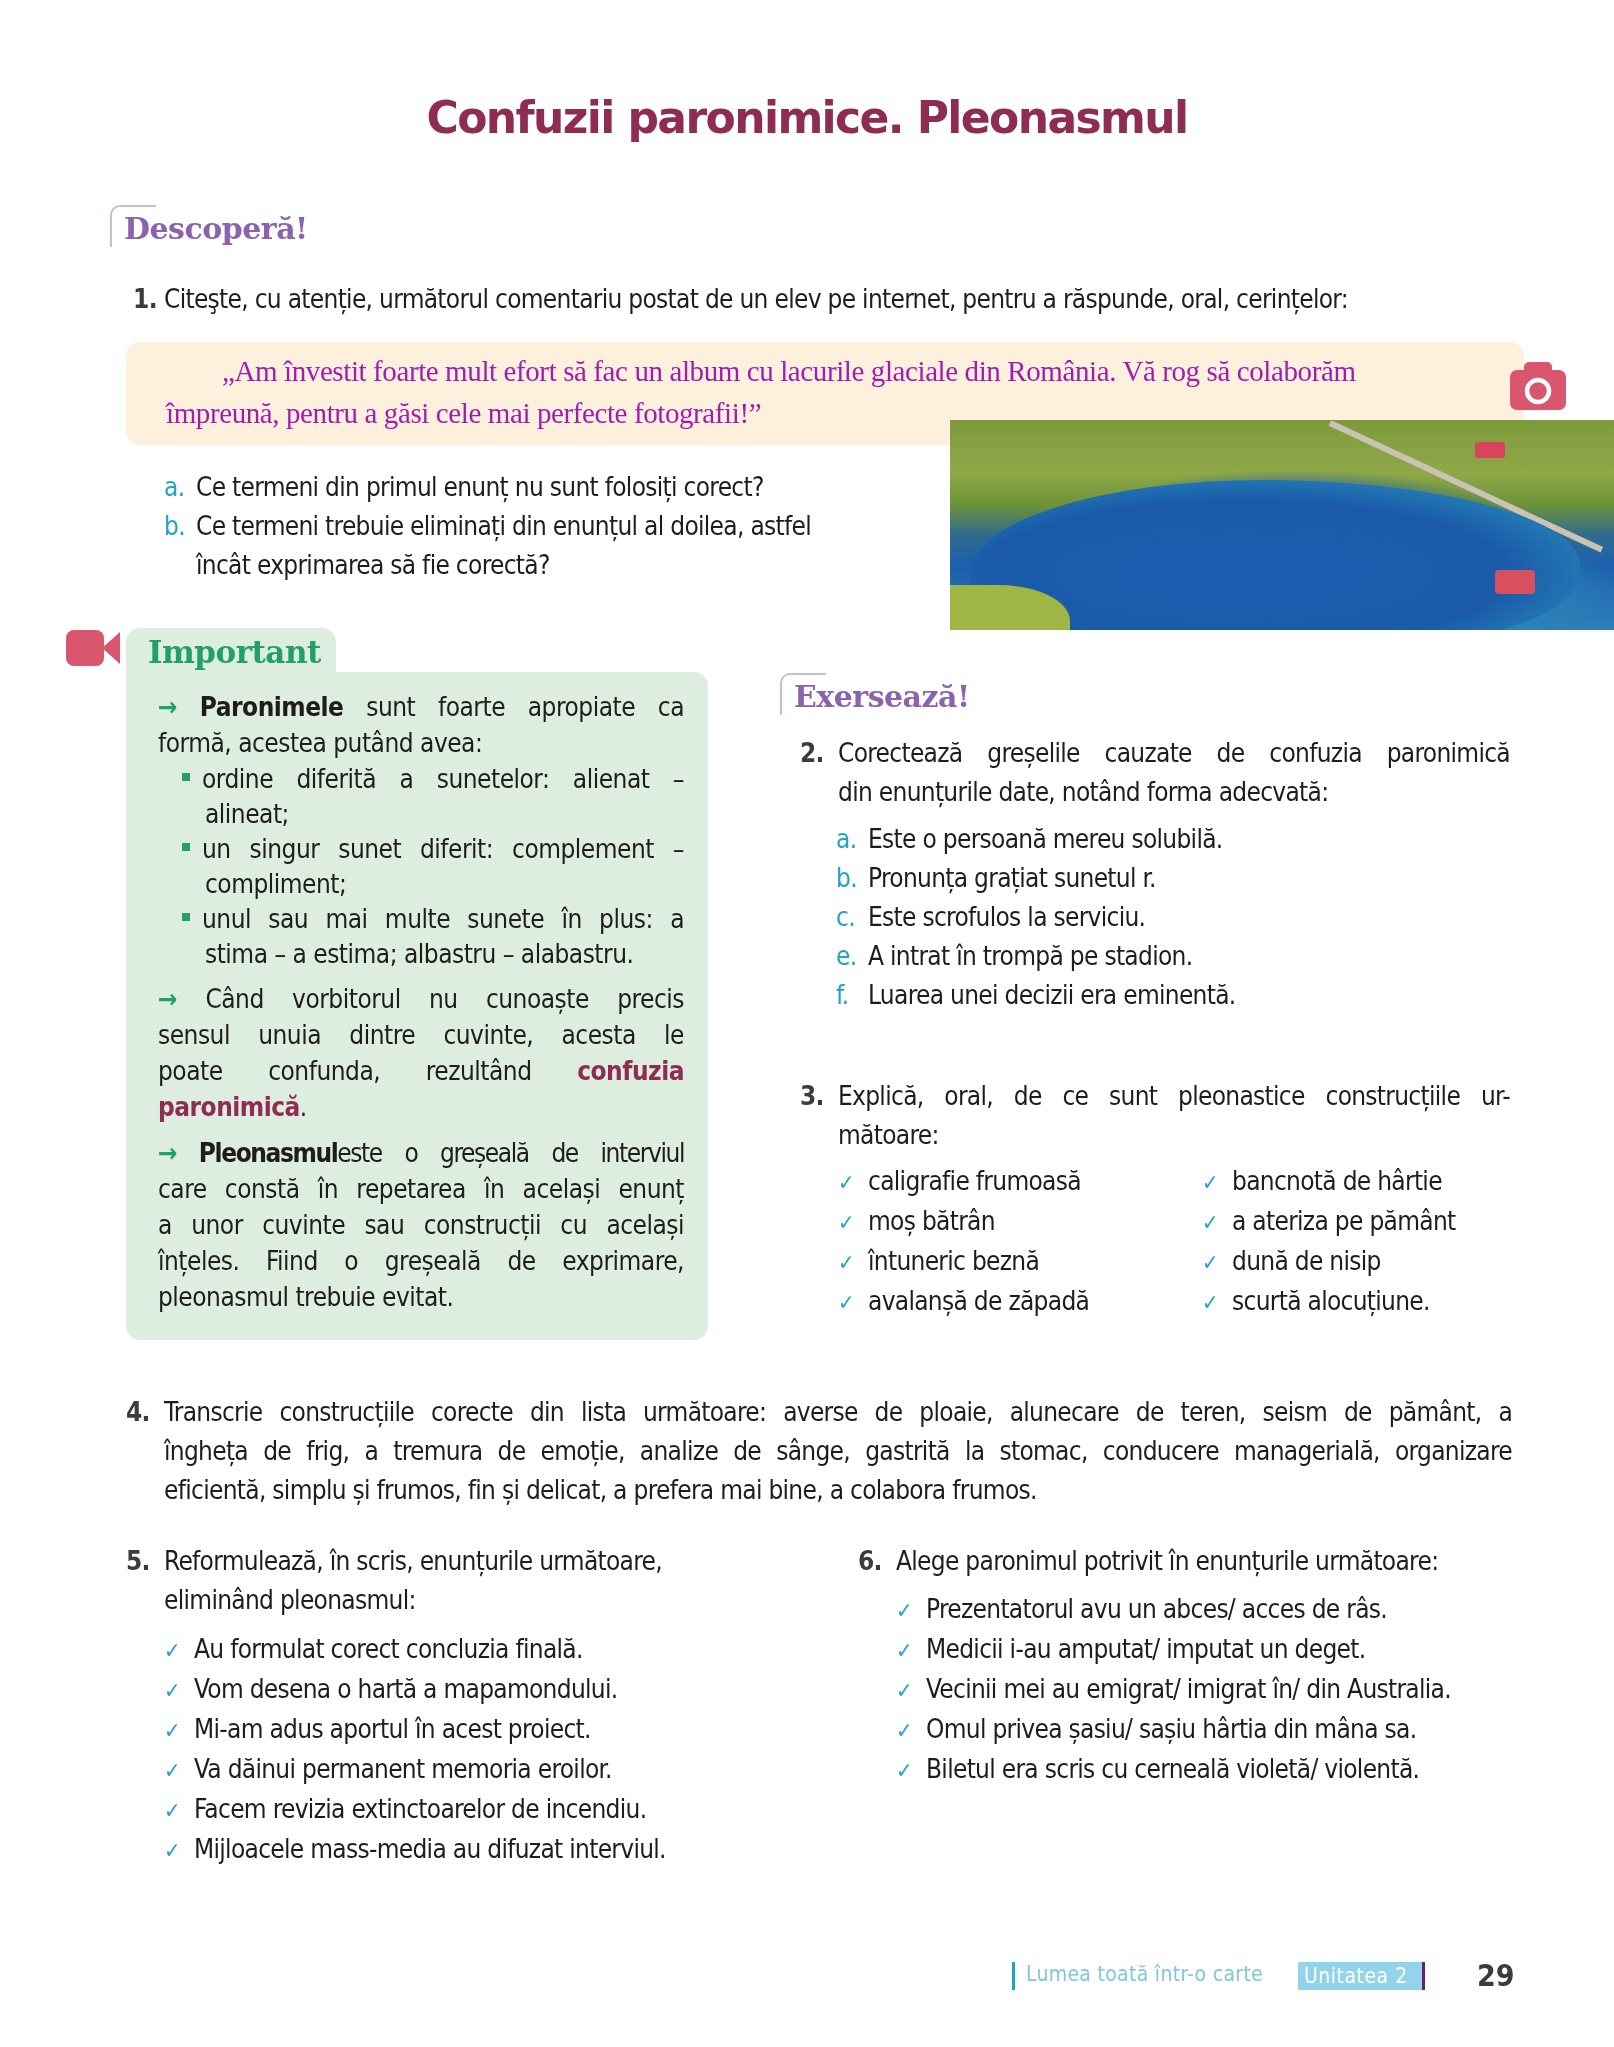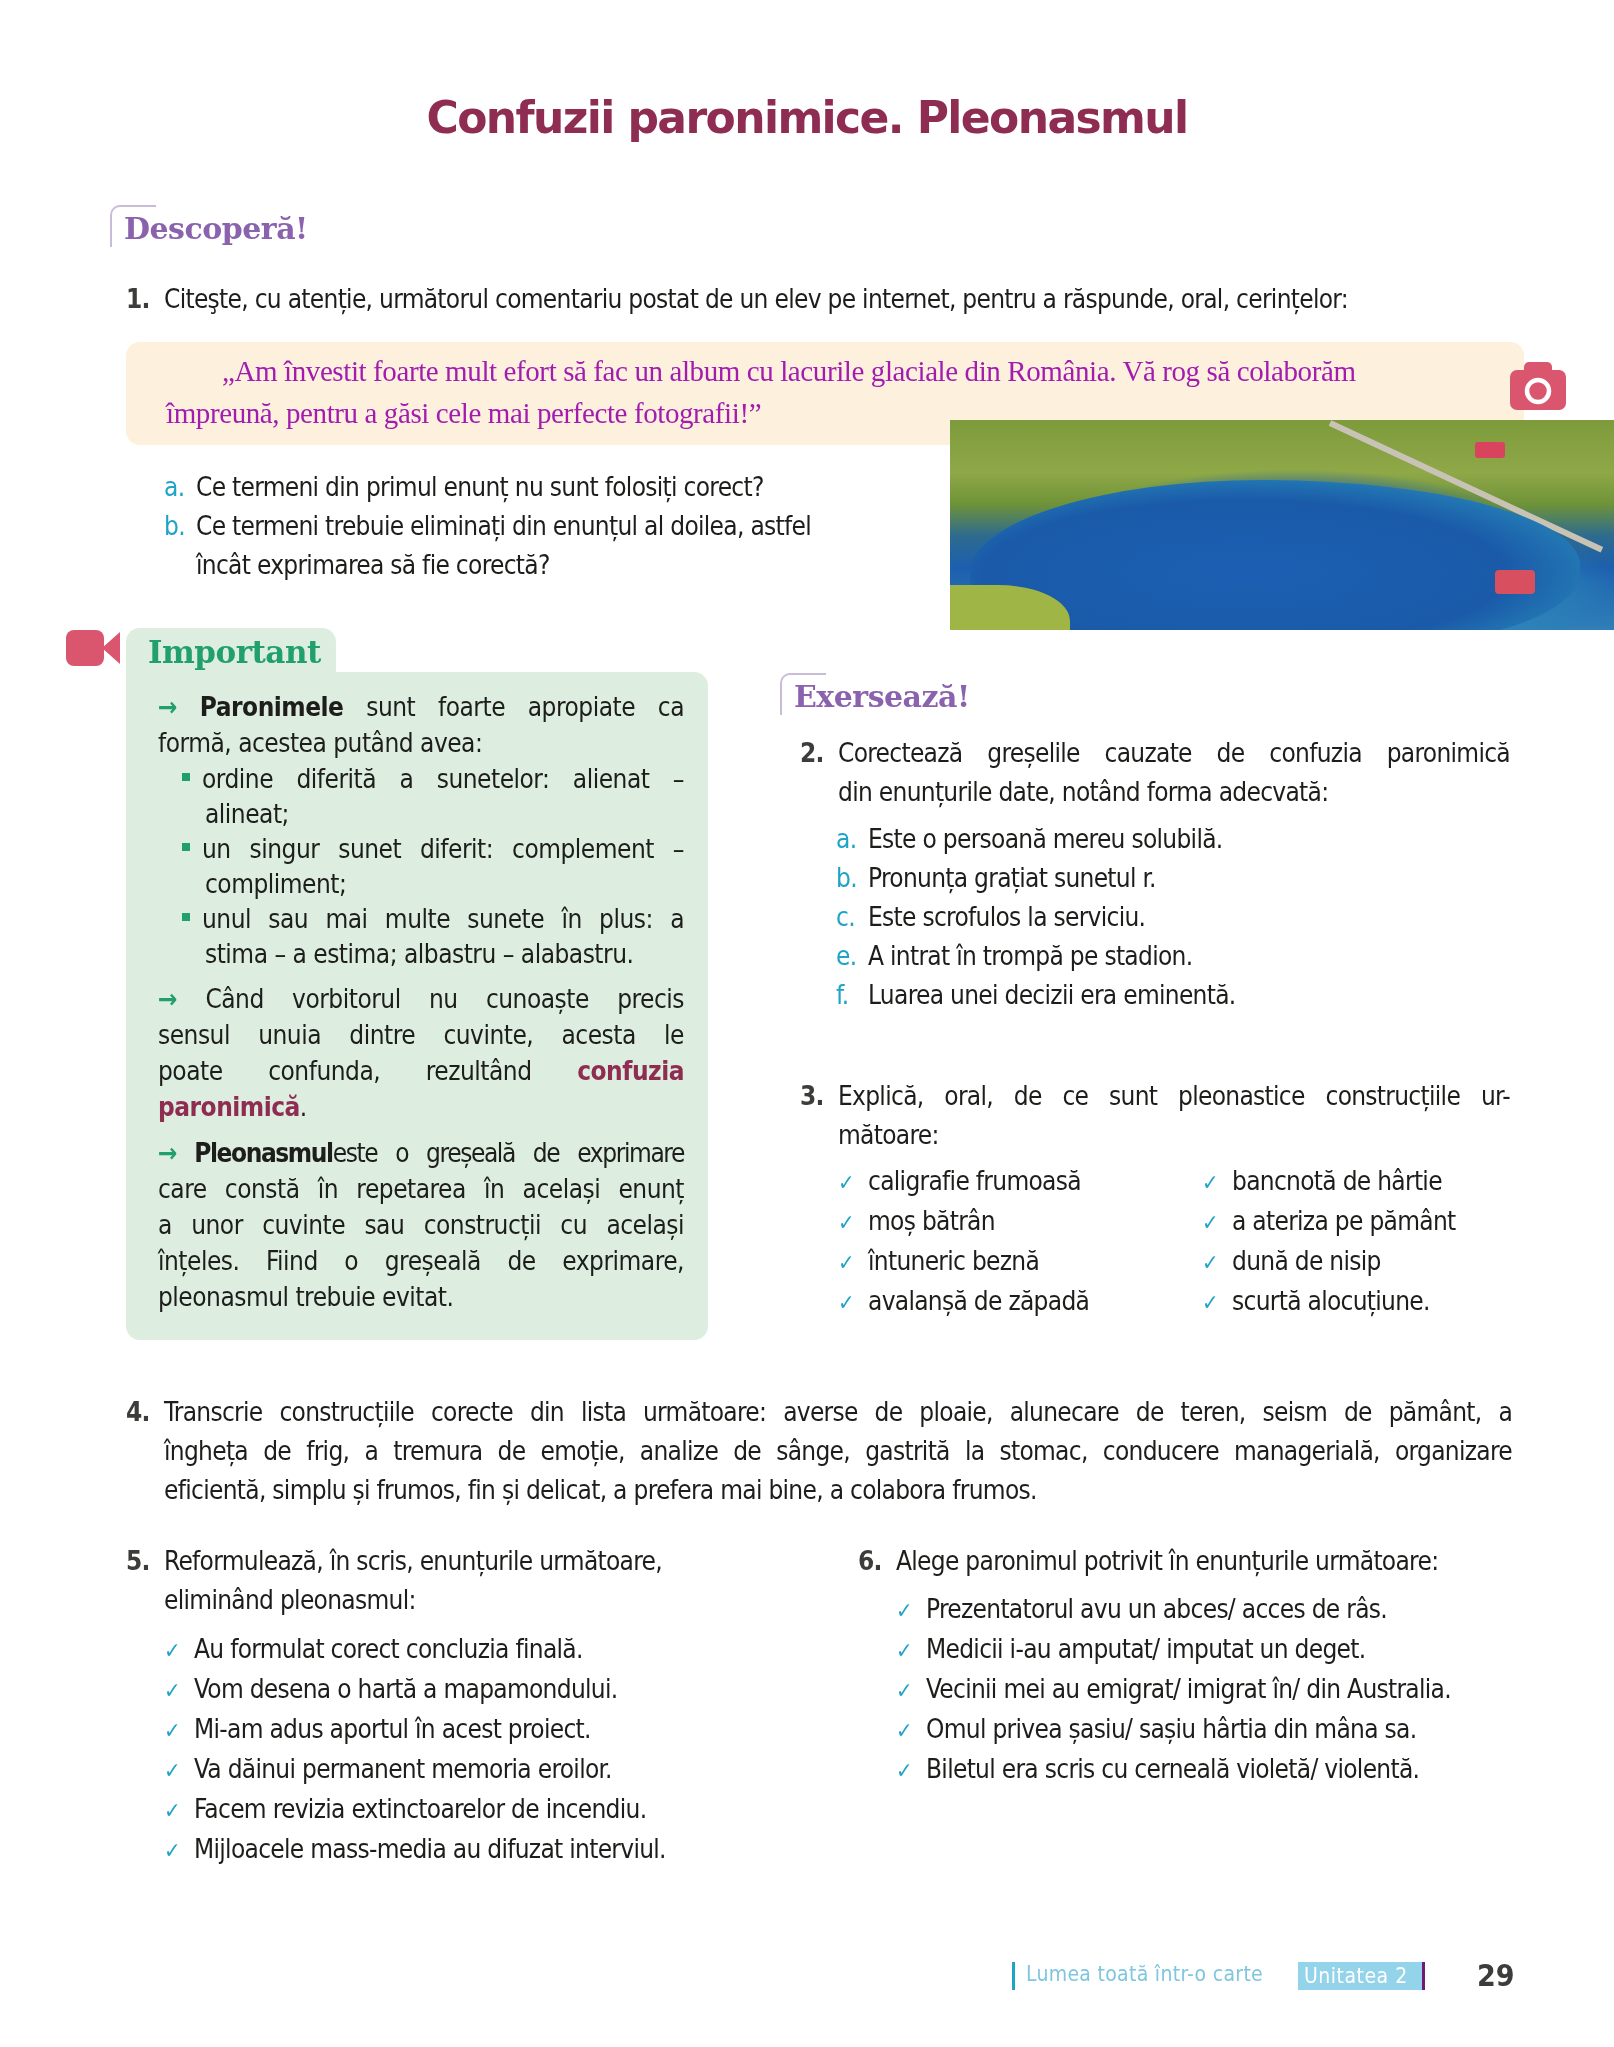--- a/index.html
+++ b/index.html
@@ -101,21 +101,21 @@
 </head>
 <body>
 
 <div id="page-title" class="abs">Confuzii paronimice. Pleonasmul</div>
 
 <div class="abs sec-head" style="left:110px; top:205px;">
   <div class="bracket"></div>
   <div class="lbl">Descoperă!</div>
 </div>
 
-<div class="abs line" style="left:126px; top:280px;">
+<div class="abs line" style="left:126px; top:280px;text-align:center;">
   <span class="num">1.</span><span>Citeşte, cu atenție, următorul comentariu postat de un elev pe internet, pentru a răspunde, oral, cerințelor:</span>
 </div>
 
 <div id="quote-box" class="abs"></div>
 <div id="quote-text" class="abs">
   <div style="padding-left:56px; white-space:nowrap;">„Am învestit foarte mult efort să fac un album cu lacurile glaciale din România. Vă rog să colaborăm</div>
   <div style="white-space:nowrap;">împreună, pentru a găsi cele mai perfecte fotografii!”</div>
 </div>
 
 <svg id="camera-icon" class="abs" viewBox="0 0 56 48">
@@ -178,21 +178,21 @@
 <div class="abs imp-line justify" style="top:1054px;">
   <span>poate confunda, rezultând</span>
   <span class="maroon">confuzia</span>
 </div>
 <div class="abs imp-line" style="top:1090px;">
   <span class="maroon">paronimică</span><span>.</span>
 </div>
 
 <div class="abs imp-line justify" style="top:1136px; letter-spacing:-1.4px;">
   <span class="arrow">→</span>
-  <span class="bold">Pleonasmul</span><span>este o greșeală de exprimare</span>
+  <span class="bold">Pleonasmul</span><span>este o greșeală de interviul</span>
 </div>
 <div class="abs imp-line justify" style="top:1172px;">care constă în repetarea în același enunț</div>
 <div class="abs imp-line justify" style="top:1208px;">a unor cuvinte sau construcții cu același</div>
 <div class="abs imp-line justify" style="top:1244px;">înțeles. Fiind o greșeală de exprimare,</div>
 <div class="abs imp-line" style="top:1280px;">pleonasmul trebuie evitat.</div>
 
 <div class="abs sec-head" style="left:780px; top:673px;">
   <div class="bracket"></div>
   <div class="lbl">Exersează!</div>
 </div>

